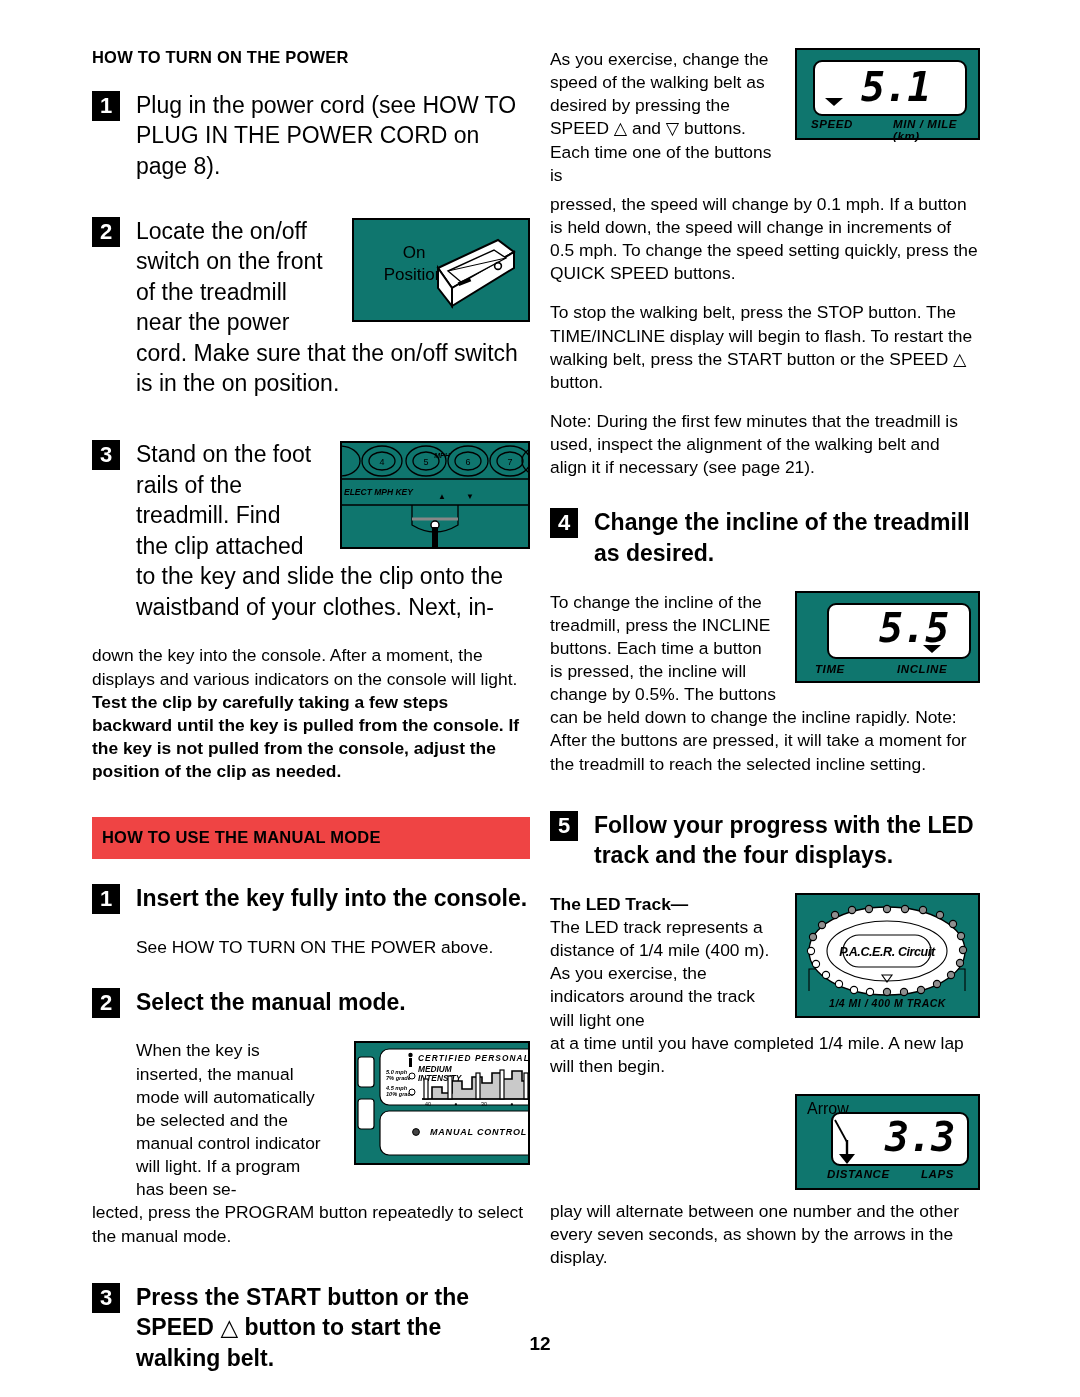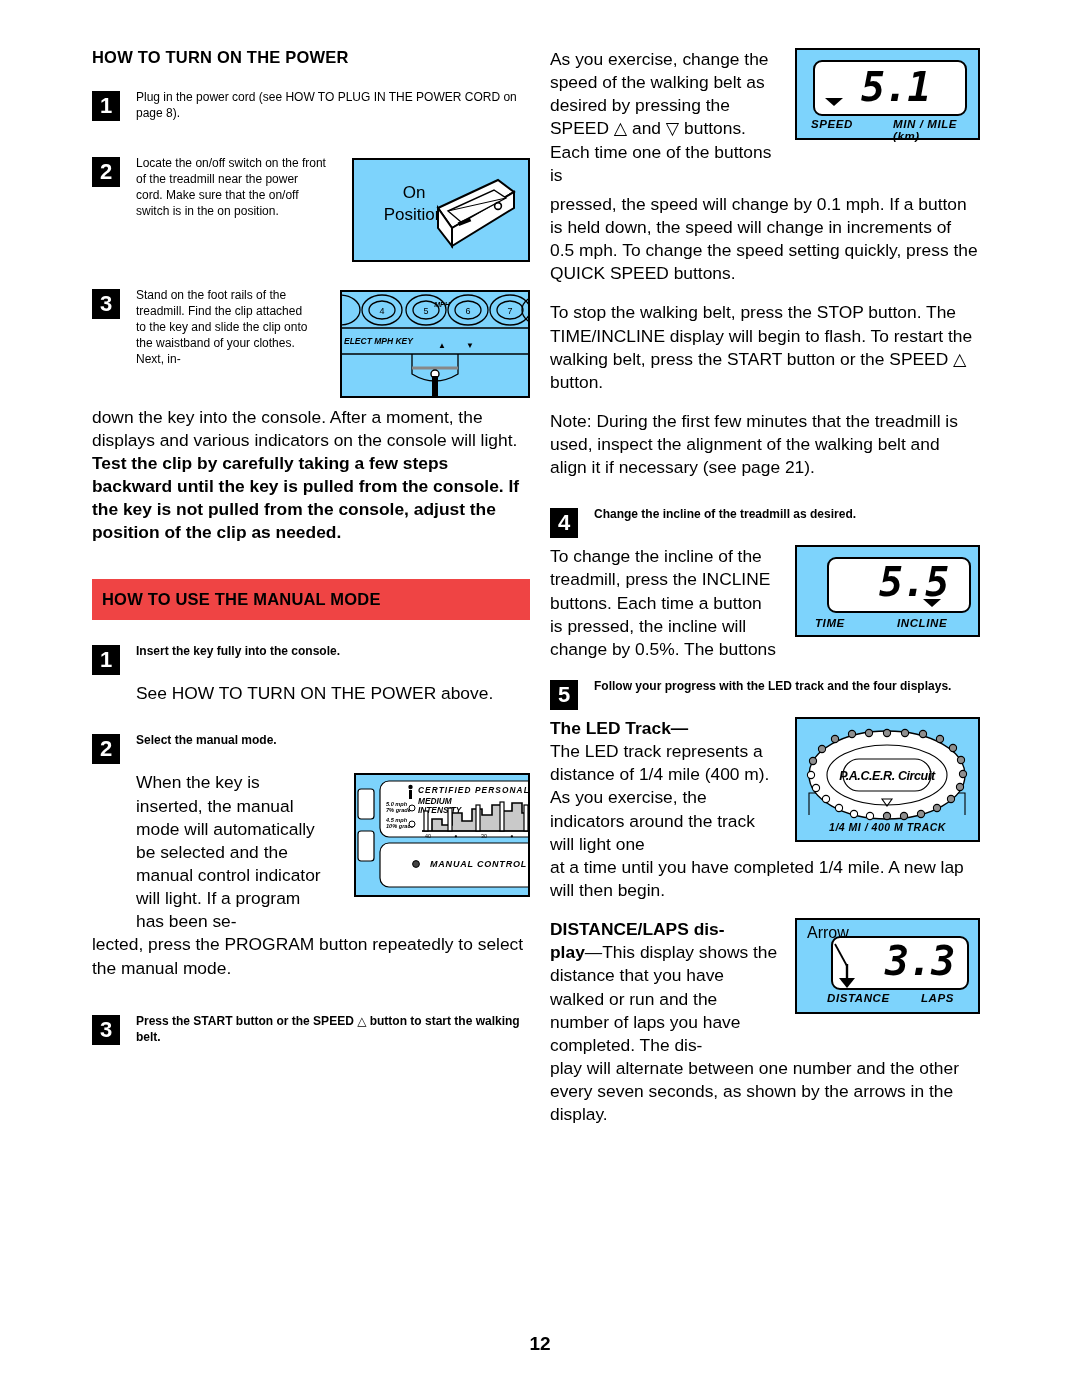--- a/index.html
+++ b/index.html
@@ -31,24 +31,24 @@
   .b{font-weight:bold;}
 
   
   .step{position:relative;padding-left:44px;margin-bottom:22px;}
   .stepnum{
     position:absolute;left:0;top:1px;
     width:28px;height:30px;background:#000;color:#fff;
     font-weight:bold;font-size:22px;line-height:30px;text-align:center;
     font-family:"Liberation Sans",sans-serif;
   }
-  .step p{font-size:12px;line-height:1.33;}
-
-  
-  .fig{border:2.5px solid #000;background:#7dd3fc;box-sizing:border-box;}
+  .step p{font-size:23px;line-height:1.33;}
+
+  
+  .fig{border:2.5px solid #000;background:#0f766e;box-sizing:border-box;}
   .fig.right{float:right;margin:2px 0 8px 25px;}
   .fig.rightr{float:right;margin:0 0 10px 16px;}
 
   
   .fig-switch{width:178px;height:104px;position:relative;}
   .fig-switch .lbl{
     position:absolute;left:18px;top:22px;width:84px;
     text-align:center;font-size:17px;line-height:1.3;
   }
   .fig-switch svg{position:absolute;right:8px;top:16px;}
@@ -281,20 +281,21 @@
       <div class="fig rightr fig-disp">
         <div class="lcd" style="left:30px;top:10px;width:140px;height:52px;"></div>
         <div class="digits" style="left:82px;top:12px;">5.5</div>
         <div class="tri" style="left:126px;top:52px;"></div>
         <div class="cap" style="left:18px;top:70px;">TIME</div>
         <div class="cap" style="left:100px;top:70px;">INCLINE</div>
       </div>
 
       <p class="tight">To change the incline of the treadmill, press the INCLINE buttons. Each time a button is pressed, the incline will change by 0.5%. The buttons</p>
       <div class="clear"></div>
+      <p>can be held down to change the incline rapidly. Note: After the buttons are pressed, it will take a moment for the treadmill to reach the selected incline setting.</p>
 
       <div class="sp18"></div>
 
       <div class="step">
         <div class="stepnum">5</div>
         <p class="b tight">Follow your progress with the LED track and the four displays.</p>
       </div>
 
       <div class="fig rightr fig-track">
         <svg width="181" height="121" viewBox="0 0 181 121">
@@ -345,21 +346,20 @@
         <div style="position:absolute;left:10px;top:4px;font-size:16px;">Arrow</div>
         <svg style="position:absolute;left:34px;top:22px;" width="40" height="48" viewBox="0 0 40 48">
           <line x1="4" y1="2" x2="16" y2="24" stroke="#000" stroke-width="1.8"></line>
           <line x1="16" y1="22" x2="16" y2="38" stroke="#000" stroke-width="2.4"></line>
           <polygon points="8,36 24,36 16,46" fill="#000"></polygon>
         </svg>
         <div class="cap" style="left:30px;top:72px;">DISTANCE</div>
         <div class="cap" style="left:124px;top:72px;">LAPS</div>
       </div>
 
-      <p class="tight"><span class="b">DISTANCE/LAPS dis-</span><br><span class="b">play</span><span>—This display shows the distance that you have walked or run and the number of laps you have completed. The dis-</span></p>
 
       <div class="clear"></div>
       <p>play will alternate between one number and the other every seven seconds, as shown by the arrows in the display.</p>
 
     </div>
   </div>
 
   <div class="pagenum">12</div>
 </div>
 

